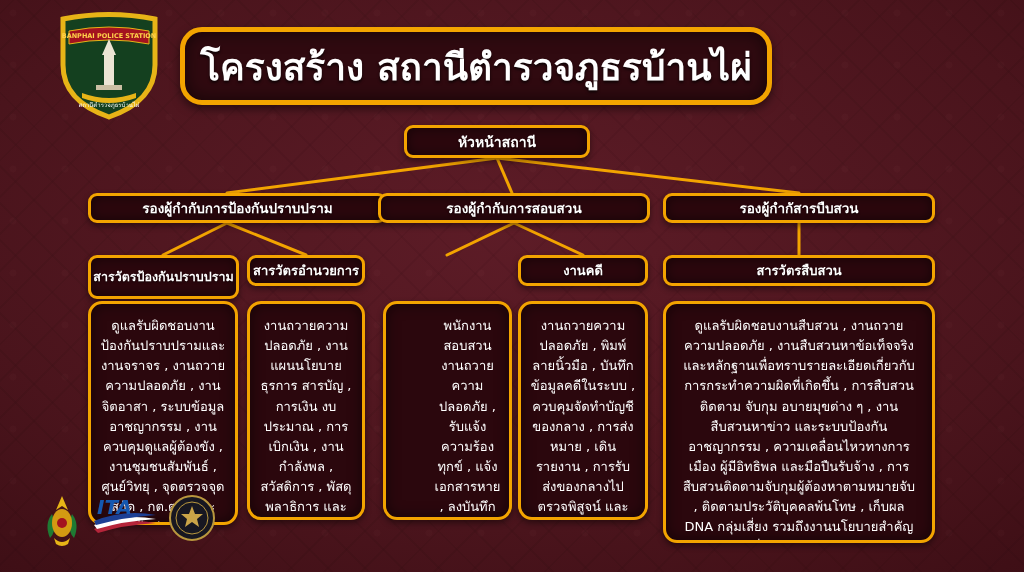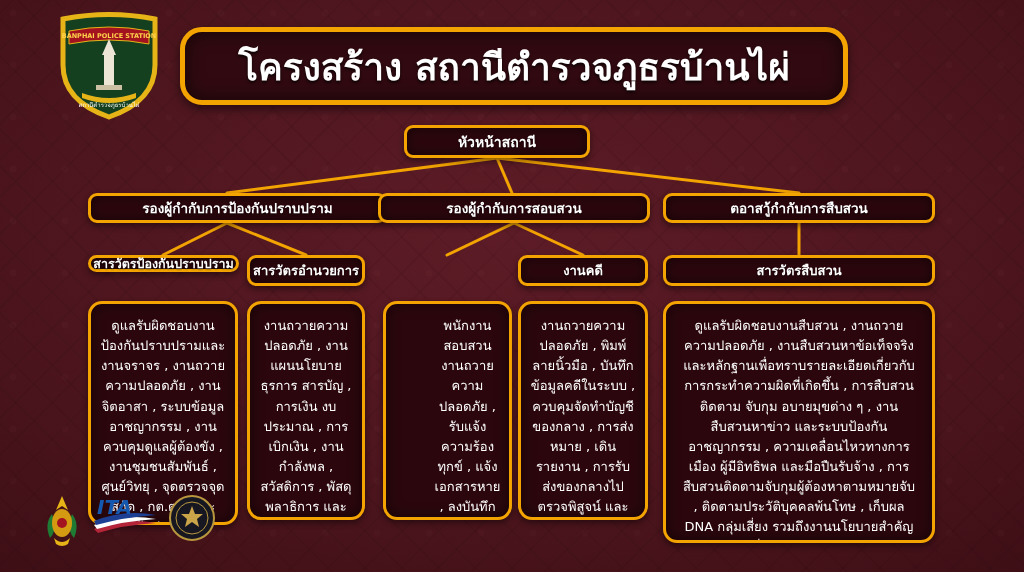--- a/index.html
+++ b/index.html
@@ -18,34 +18,34 @@
     background-size:auto,auto,52px 52px;
   }
   .connectors{position:absolute;left:0;top:0;z-index:1;}
   .obox{
     position:absolute;z-index:2;background:#2b070d;border:3px solid #f3a400;border-radius:9px;
     display:flex;align-items:center;justify-content:center;text-align:center;
     box-shadow:0 3px 6px rgba(0,0,0,.45), inset 0 0 12px rgba(0,0,0,.55);
   }
   .obox .lbl{font-weight:bold;white-space:nowrap;text-shadow:0 1px 2px rgba(0,0,0,.65);}
   .title-banner{
-    position:absolute;left:180px;top:27px;width:668px;height:78px;z-index:2;
+    position:absolute;left:180px;top:27px;width:592px;height:78px;z-index:2;
     background:#300a10;border:5px solid #f3a400;border-radius:22px;
     display:flex;align-items:center;justify-content:center;
     box-shadow:0 4px 10px rgba(0,0,0,.5), inset 0 0 18px rgba(0,0,0,.6);
   }
   .title-banner .t{
     font-family:"DejaVu Serif","Liberation Serif",serif;
     font-size:37px;font-weight:bold;text-shadow:0 2px 3px rgba(0,0,0,.75);white-space:nowrap;
   }
   .root{left:404px;top:125px;width:186px;height:33px;font-size:14px;}
   .d1{left:88px; top:193px;width:299px;height:30px;font-size:13.5px;}
   .d2{left:378px;top:193px;width:272px;height:30px;font-size:13.5px;}
   .d3{left:663px;top:193px;width:272px;height:30px;font-size:13.5px;}
-  .u1{left:88px; top:255px;width:151px;height:17px;font-size:12.5px;}
+  .u1{left:88px; top:255px;width:151px;height:44px;font-size:12.5px;}
   .u2{left:247px;top:255px;width:118px;height:31px;font-size:13px;}
   .u3{left:383px;top:255px;width:129px;height:31px;font-size:13px;}
   .u4{left:518px;top:255px;width:130px;height:31px;font-size:13px;}
   .u5{left:663px;top:255px;width:272px;height:31px;font-size:13px;}
   .panel{
     position:absolute;z-index:2;background:#2b070d;border:3px solid #f3a400;border-radius:14px;
     padding:12px 8px;text-align:center;font-size:13px;line-height:1.55;overflow:hidden;
     box-shadow:0 3px 6px rgba(0,0,0,.45), inset 0 0 14px rgba(0,0,0,.55);
     overflow-wrap:break-word;
   }
@@ -98,21 +98,21 @@
     <span class="lbl">หัวหน้าสถานี</span>
   </div>
 
   <div class="obox d1">
     <span class="lbl">รองผู้กำกับการป้องกันปราบปราม</span>
   </div>
   <div class="obox d2">
     <span class="lbl">รองผู้กำกับการสอบสวน</span>
   </div>
   <div class="obox d3">
-    <span class="lbl">ตอาสาู้กำกับการสืบสวน</span>
+    <span class="lbl">รองผู้กำกัสารบืบสวน</span>
   </div>
 
   <div class="obox u1">
     <span class="lbl">สารวัตรป้องกันปราบปราม</span>
   </div>
   <div class="obox u2">
     <span class="lbl">สารวัตรอำนวยการ</span>
   </div>
   <div class="obox u5">
     <span class="lbl">สารวัตรสืบสวน</span>

